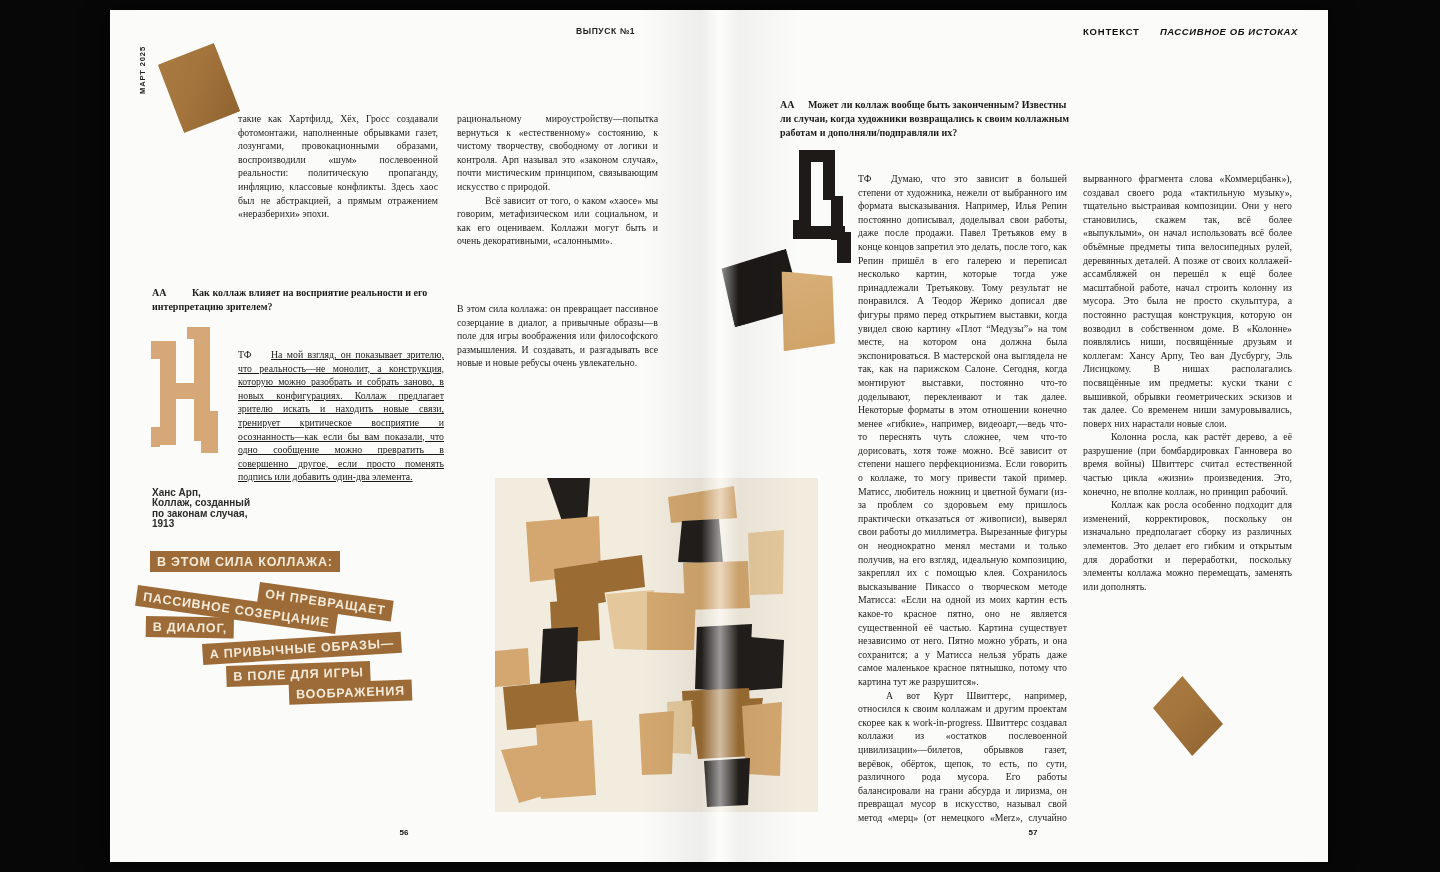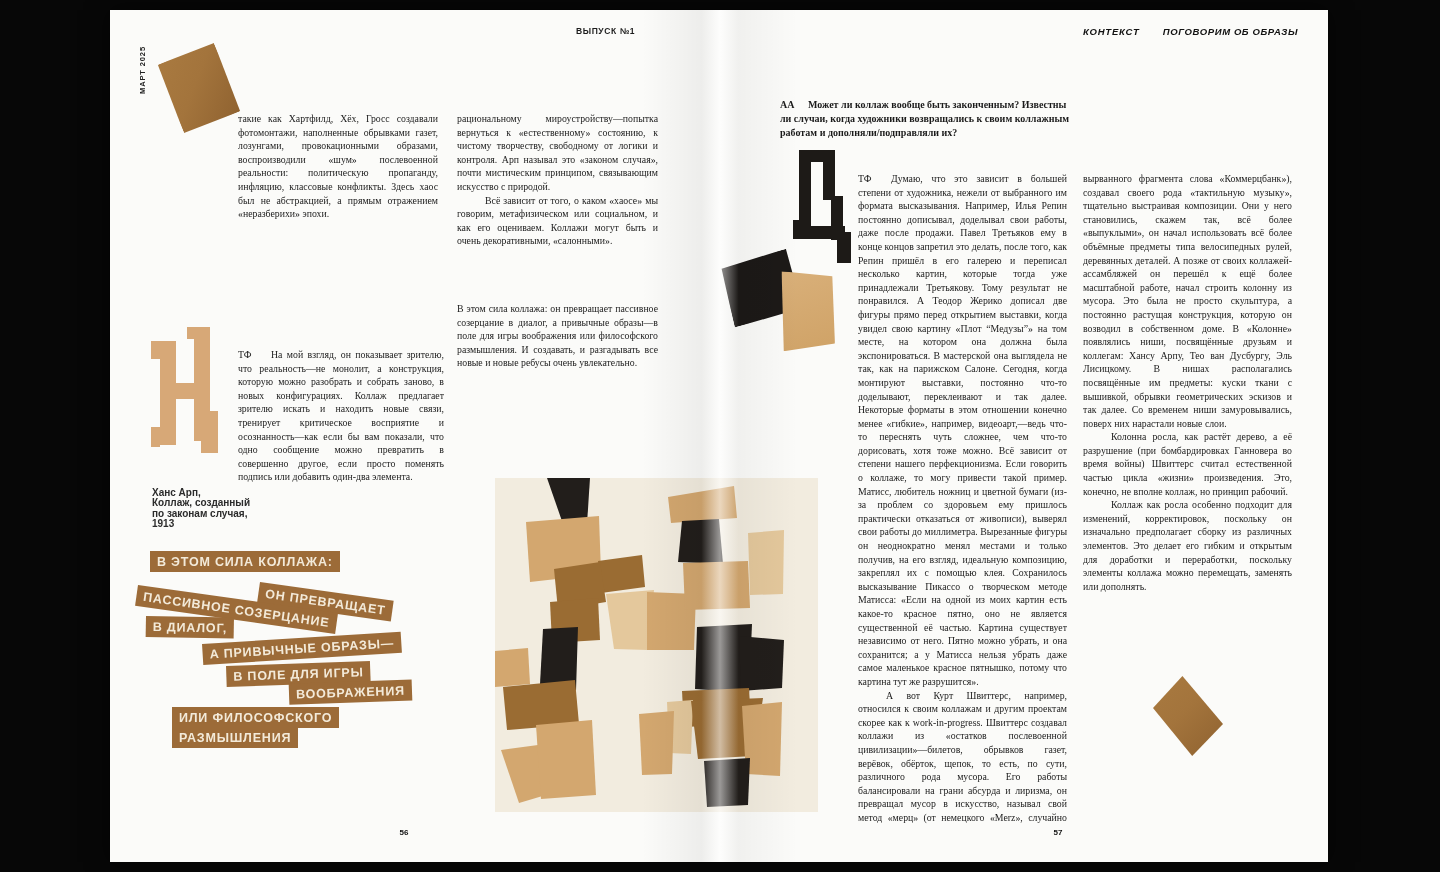--- a/index.html
+++ b/index.html
@@ -13,31 +13,31 @@
   .body-text p.indent{text-indent:28px;}
   .question{font-weight:bold;font-size:10px;line-height:14px;margin:0;}
   .speaker{display:inline-block;font-weight:bold;}
   
   .vertical-date{position:absolute;left:28px;top:14px;height:70px;
                  font-family:"Liberation Sans",sans-serif;font-weight:bold;font-size:7.5px;
                  letter-spacing:.9px;color:#222;writing-mode:vertical-rl;transform:rotate(180deg);}
   .issue-label{position:absolute;left:466px;top:16px;font-family:"Liberation Sans",sans-serif;
                font-weight:bold;font-size:8.5px;letter-spacing:.6px;color:#1d1d1d;}
   .section-label{position:absolute;left:973px;top:16px;font-family:"Liberation Sans",sans-serif;
-                 font-weight:bold;font-size:9.5px;letter-spacing:.8px;color:#111;font-style:italic;}
+                 font-weight:bold;font-size:9.5px;letter-spacing:.8px;color:#111;}
   .section-tagline{position:absolute;right:30px;top:16px;font-family:"Liberation Sans",sans-serif;
                    font-weight:bold;font-style:italic;font-size:9.5px;letter-spacing:.6px;color:#111;}
   .page-num{position:absolute;top:818px;width:24px;text-align:center;
             font-family:Liberation Sans, sans-serif;font-weight:bold;font-size:8px;color:#111;}
-  .page-num.left{left:282px;} .page-num.right{left:936px;}
+  .page-num.left{left:282px;} .page-num.right{left:911px;}
   
   .col1-top{position:absolute;left:128px;top:82px;width:200px;}
   .q-left{position:absolute;left:42px;top:276px;width:306px;}
   .q-left .speaker{width:40px;}
-  .tf-left{position:absolute;left:128px;top:318px;width:206px;}
+  .tf-left{position:absolute;left:128px;top:318px;width:206px;text-decoration:underline;}
   .tf-left .speaker{width:33px;font-weight:normal;}
   .col2-top{position:absolute;left:347px;top:82px;width:201px;}
   .col2-top p.standalone{margin-top:54px;text-indent:0;}
   .caption{position:absolute;left:42px;top:478px;font-family:"Liberation Sans",sans-serif;
            font-weight:bold;font-size:10px;line-height:10.4px;color:#2b2b2b;}
   
   .pq{position:absolute;transform-origin:left top;}
   .pq-line{display:table;white-space:nowrap;font-family:"Liberation Sans",sans-serif;font-weight:bold;
            font-size:12.5px;letter-spacing:.8px;color:var(--pull-quote-text,#f3ead9);
            background:var(--pull-quote-bg,#9c6b38);padding:4px 7px 3px 7px;}
@@ -76,20 +76,23 @@
   <div class="spread">
 
     <div class="vertical-date">МАРТ 2025</div>
     <div class="issue-label">ВЫПУСК №1</div>
     <div class="kraft kraft-top-left"></div>
 
     <div class="body-text col1-top">
       <p>такие как Хартфилд, Хёх, Гросс создавали фотомонтажи, наполненные обрывками газет, лозунгами, провокационными образами, воспроизводили «шум» послевоенной реальности: политическую пропаганду, инфляцию, классовые конфликты. Здесь хаос был не абстракцией, а прямым отражением «неразберихи» эпохи.</p>
     </div>
 
+    <p class="question q-left">
+      <span class="speaker">АА</span><span>Как коллаж влияет на восприятие реальности и его интерпретацию зрителем?</span>
+    </p>
 
     <svg class="letter-n" width="67" height="130" viewBox="0 0 67 130">
       <g class="n-fill">
         <rect x="0" y="14" width="10" height="18"></rect>
         <rect x="9" y="14" width="16" height="104"></rect>
         <rect x="0" y="100" width="9" height="20"></rect>
         <rect x="25" y="56" width="18" height="16"></rect>
         <rect x="36" y="0" width="7" height="12"></rect>
         <rect x="43" y="0" width="16" height="114"></rect>
         <rect x="59" y="84" width="8" height="18"></rect>
@@ -125,24 +128,20 @@
     </div>
     <div class="pq" style="left:36px;top:606px;transform:rotate(1deg);">
       <span class="pq-line">В ДИАЛОГ,</span>
     </div>
     <div class="pq" style="left:92px;top:634px;transform:rotate(-3.5deg);">
       <span class="pq-line">А ПРИВЫЧНЫЕ ОБРАЗЫ—</span>
     </div>
     <div class="pq" style="left:116px;top:656px;transform:rotate(-2deg);">
       <span class="pq-line">В ПОЛЕ ДЛЯ ИГРЫ</span>
       <span class="pq-line" style="margin-left:62px;margin-top:-1px;">ВООБРАЖЕНИЯ</span>
-    </div>
-    <div class="pq" style="left:62px;top:697px;">
-      <span class="pq-line">ИЛИ ФИЛОСОФСКОГО</span>
-      <span class="pq-line" style="margin-top:-1px;">РАЗМЫШЛЕНИЯ</span>
     </div>
 
     <div class="page-num left">56</div>
 
     <svg class="artwork" width="323" height="334" viewBox="0 0 323 334">
       <rect class="c-bg" x="0" y="0" width="323" height="334"></rect>
       <polygon class="c-black" points="52,0 95,0 92,46 68,46"></polygon>
       <polygon class="c-tan" points="31,44 104,38 106,96 35,104"></polygon>
       <polygon class="c-brown" points="103,83 147,77 150,109 106,115"></polygon>
       <polygon class="c-brown" points="59,91 105,84 111,124 63,132"></polygon>
@@ -162,21 +161,21 @@
       <polygon class="c-black" points="244,158 289,162 287,210 246,213"></polygon>
       <polygon class="c-brown" points="187,213 254,210 256,246 189,249"></polygon>
       <polygon class="c-light" points="172,224 198,222 196,276 174,275"></polygon>
       <polygon class="c-brown" points="196,223 268,220 259,278 203,281"></polygon>
       <polygon class="c-tan" points="144,236 179,233 177,296 147,297"></polygon>
       <polygon class="c-tan" points="247,228 287,224 285,298 251,296"></polygon>
       <polygon class="c-black" points="209,283 255,280 253,327 212,329"></polygon>
     </svg>
 
     <div class="section-label">КОНТЕКСТ</div>
-    <div class="section-tagline">ПОГОВОРИМ ОБ ОБРАЗЫ</div>
+    <div class="section-tagline">ПАССИВНОЕ ОБ ИСТОКАХ</div>
 
     <p class="question q-right">
       <span class="speaker">АА</span><span>Может ли коллаж вообще быть законченным? Известны ли случаи, когда художники возвращались к своим коллажным работам и дополняли/подправляли их?</span>
     </p>
 
     <svg class="letter-d" width="62" height="113" viewBox="0 0 62 113">
       <g class="d-fill">
         <rect x="6" y="0" width="36" height="12"></rect>
         <rect x="6" y="0" width="12" height="86"></rect>
         <rect x="30" y="12" width="12" height="38"></rect>

